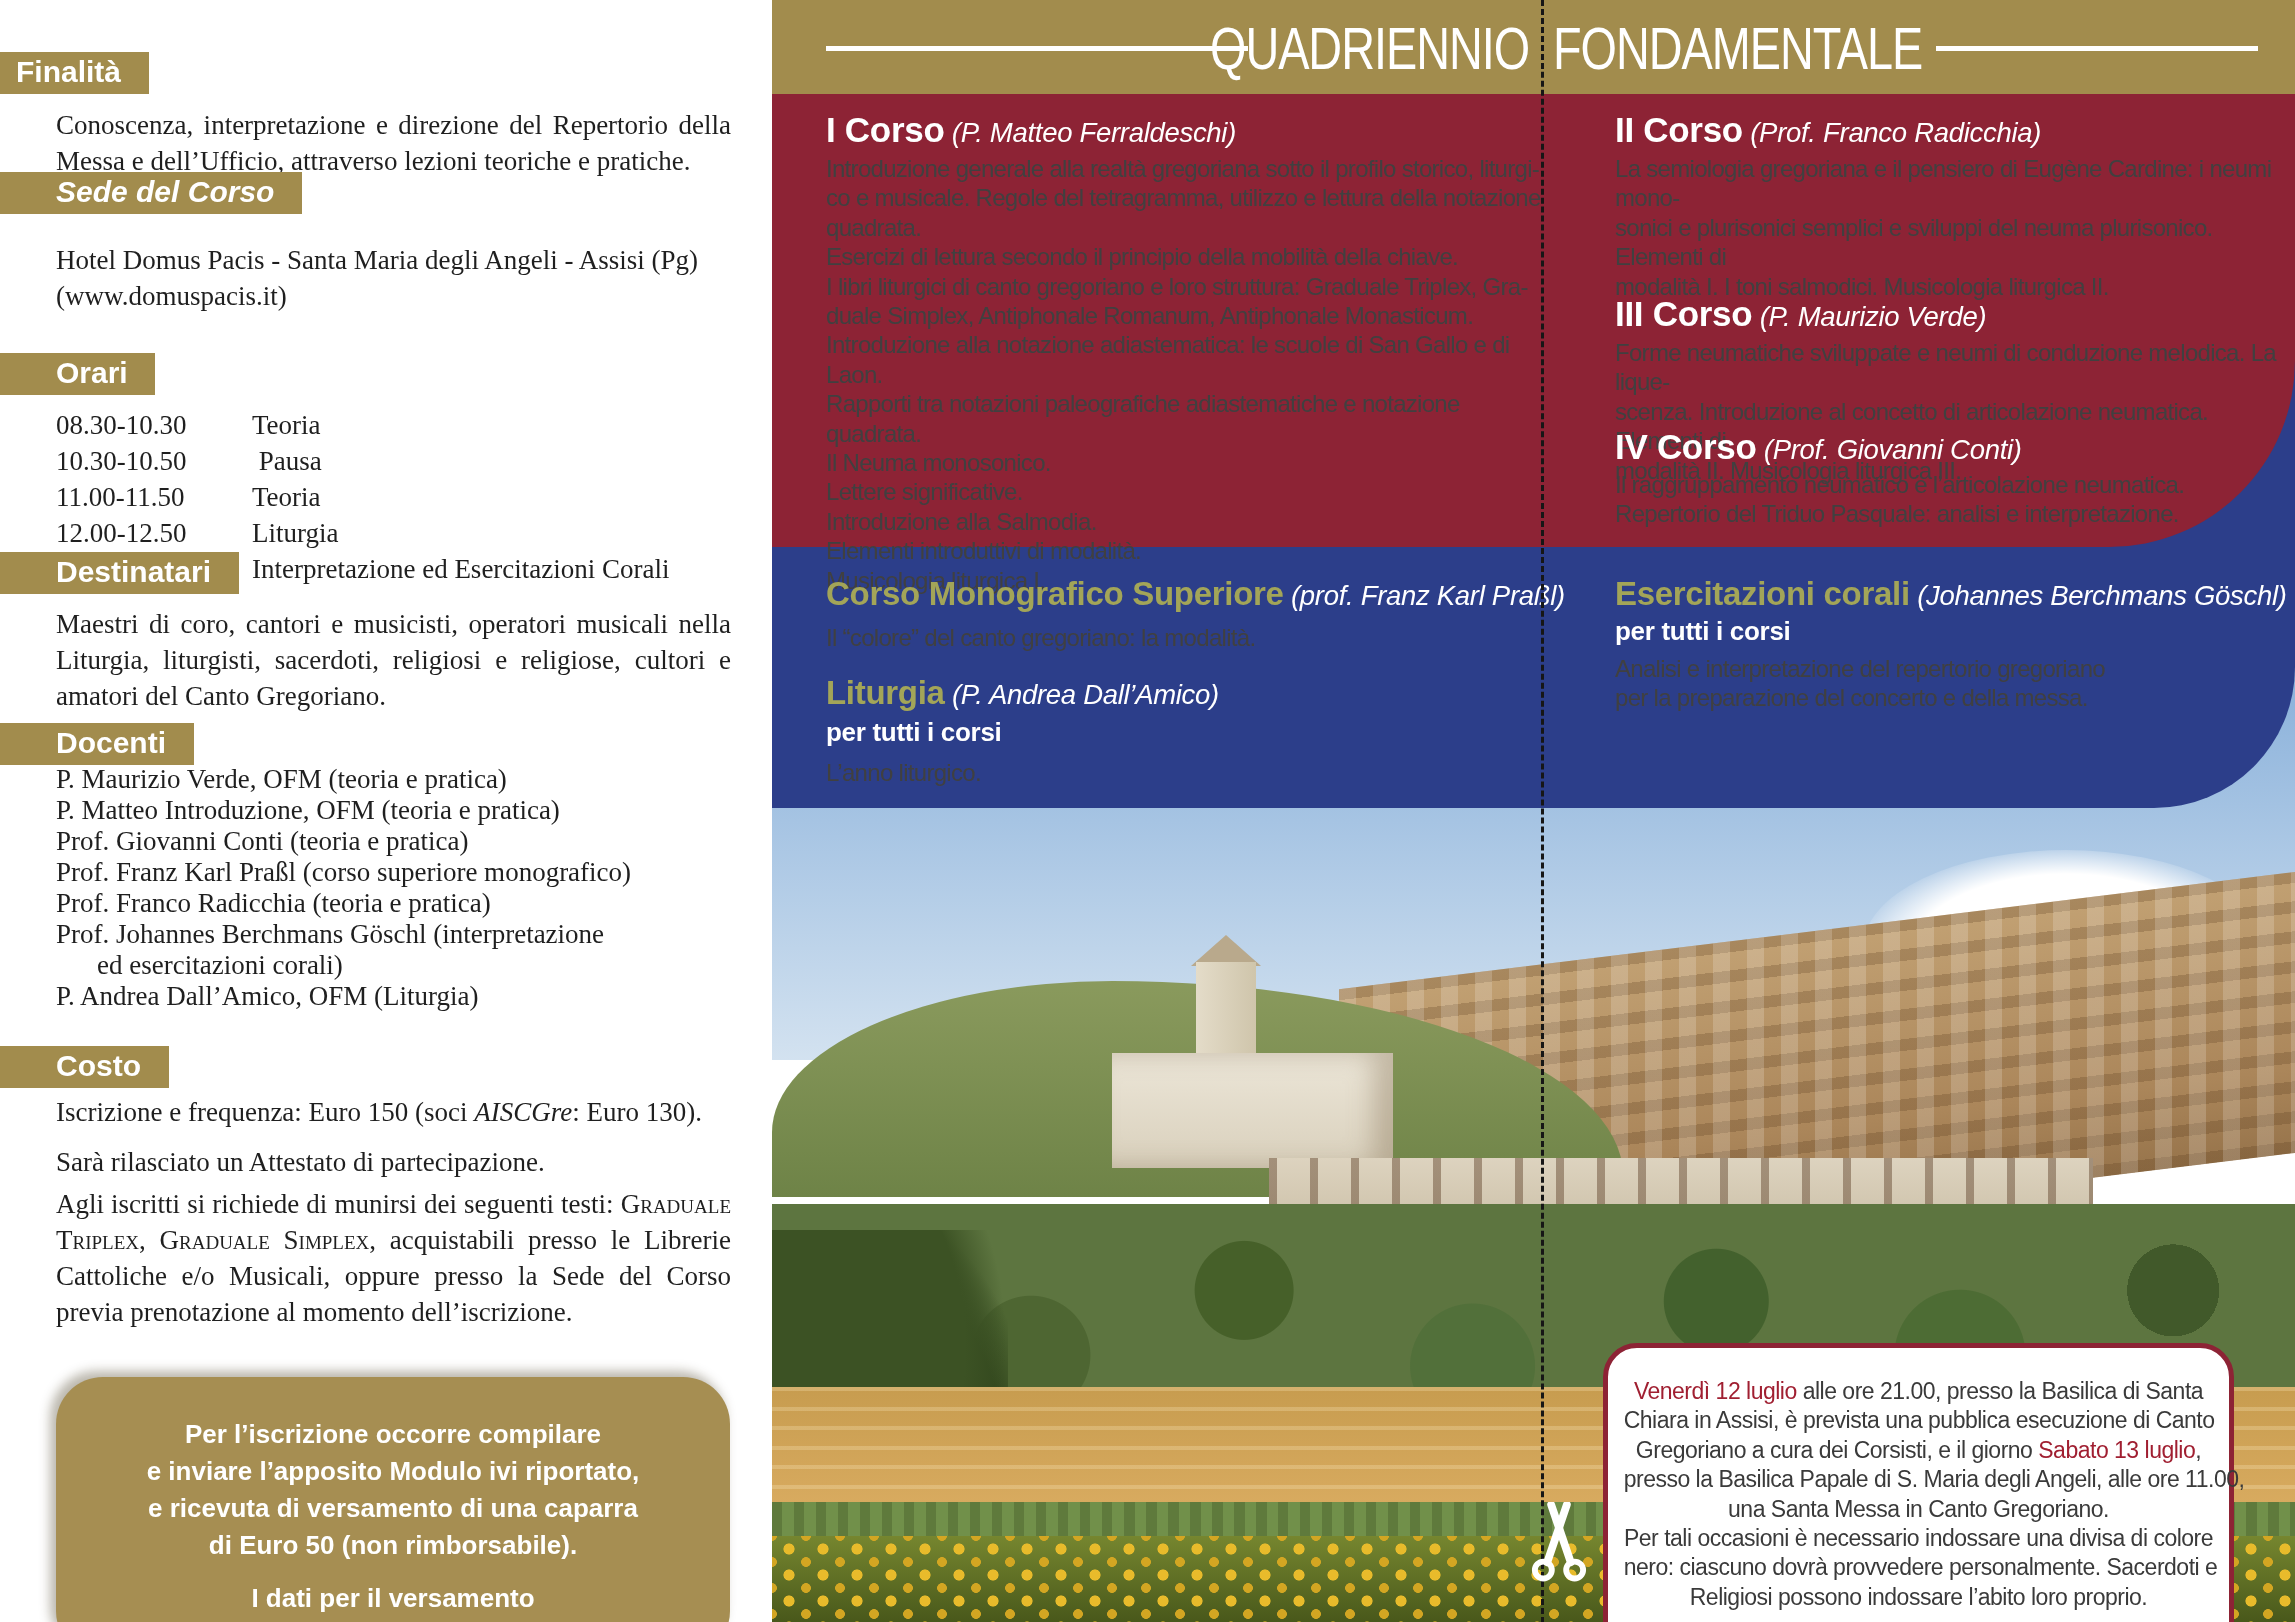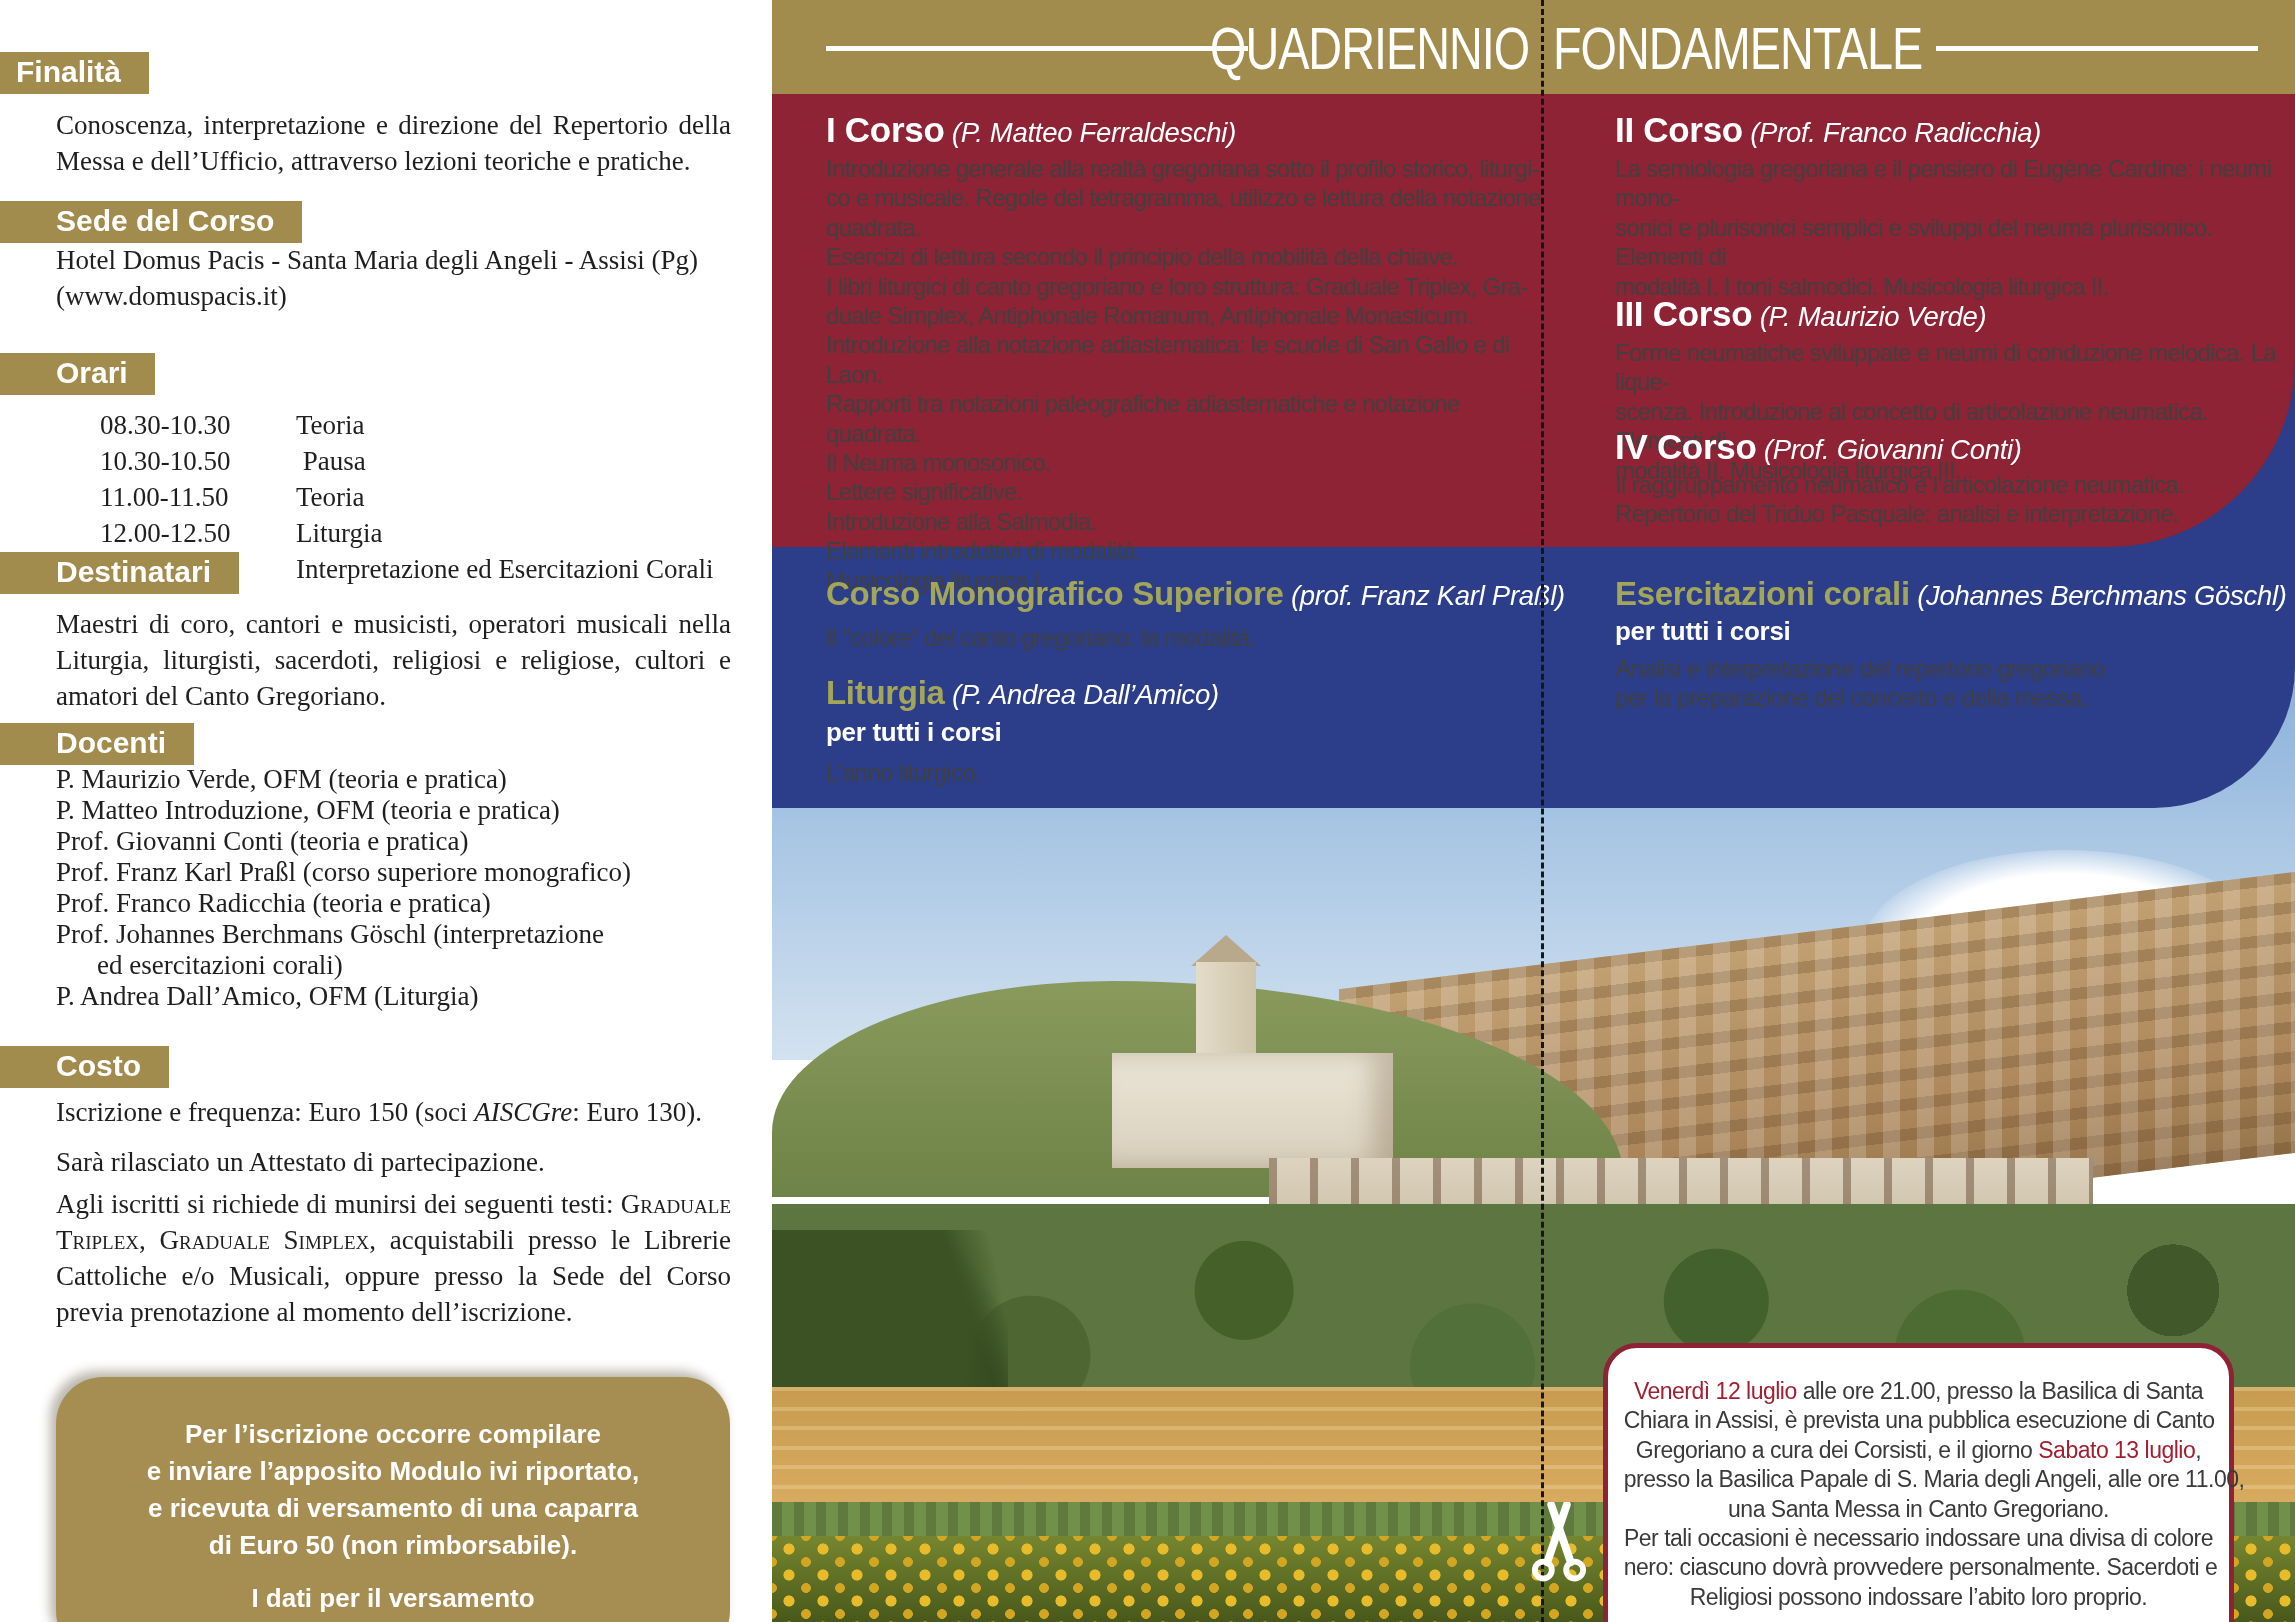--- a/index.html
+++ b/index.html
@@ -128,26 +128,26 @@
   <div id="band-gold"></div>
 
   <div class="hrule" style="left:826px;width:422px;"></div>
   <div class="hrule" style="left:1936px;width:322px;"></div>
   <span class="htitle" style="right:766px;transform:scaleX(.78);transform-origin:100% 50%;">QUADRIENNIO</span>
   <span class="htitle" style="left:1553px;transform:scaleX(.78);transform-origin:0 50%;">FONDAMENTALE</span>
 
   <div class="badge" style="top:52px;padding-left:16px;">Finalità</div>
   <div class="lpar serif just" style="top:107px;">Conoscenza, interpretazione e direzione del Repertorio della Messa e dell’Ufficio, attraverso lezioni teoriche e pratiche.</div>
 
-  <div class="badge" style="top:201px;">Sede del Corso</div>
+  <div class="badge" style="top:172px;font-style:italic;">Sede del Corso</div>
   <div class="lpar serif pre" style="top:242px;">Hotel Domus Pacis - Santa Maria degli Angeli - Assisi (Pg)
 (www.domuspacis.it)</div>
 
   <div class="badge" style="top:353px;">Orari</div>
-  <div class="lpar serif" style="top:407px;margin-left:44px;">
+  <div class="lpar serif" style="top:407px;">
     <div class="orari-row">
       <span class="orari-time">08.30-10.30</span>
       <span class="orari-act">Teoria</span>
     </div>
     <div class="orari-row">
       <span class="orari-time">10.30-10.50</span>
       <span class="orari-act"> Pausa</span>
     </div>
     <div class="orari-row">
       <span class="orari-time">11.00-11.50</span>

